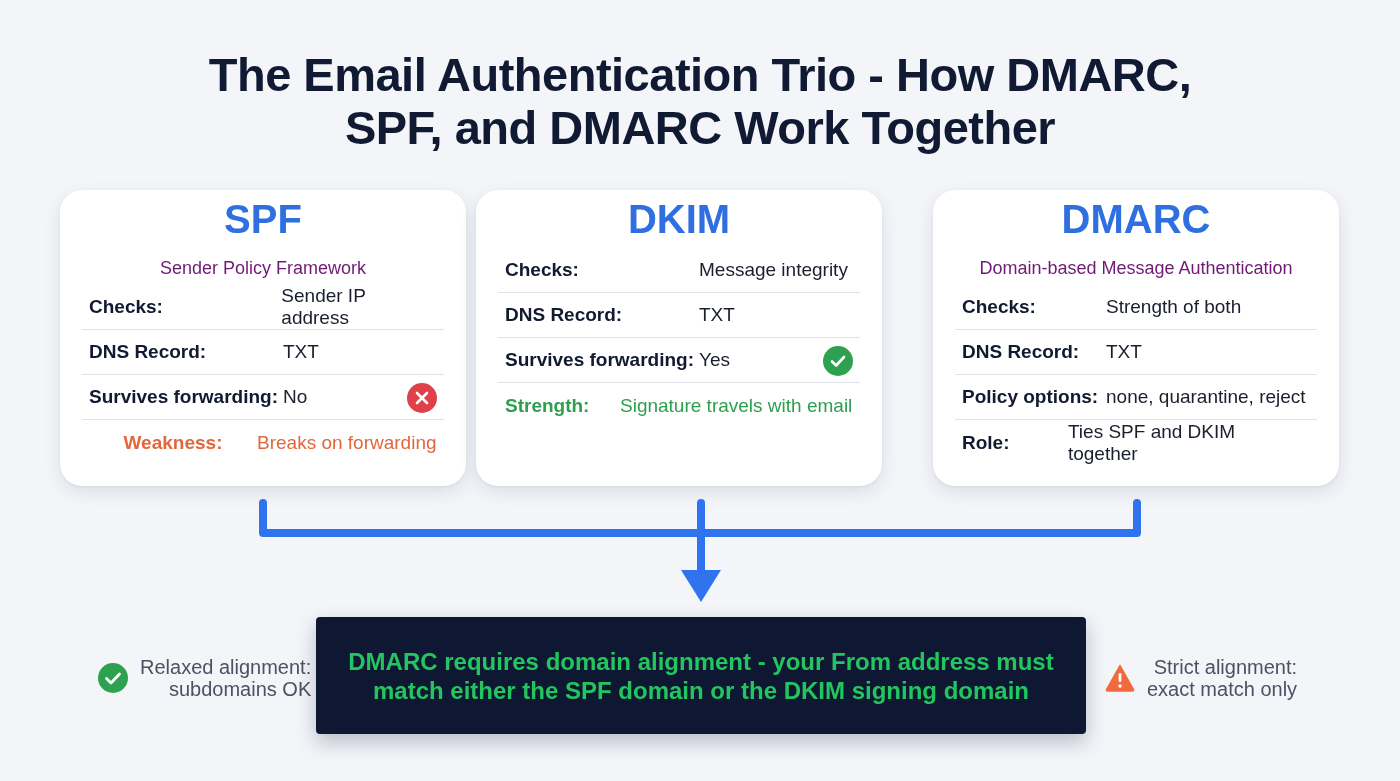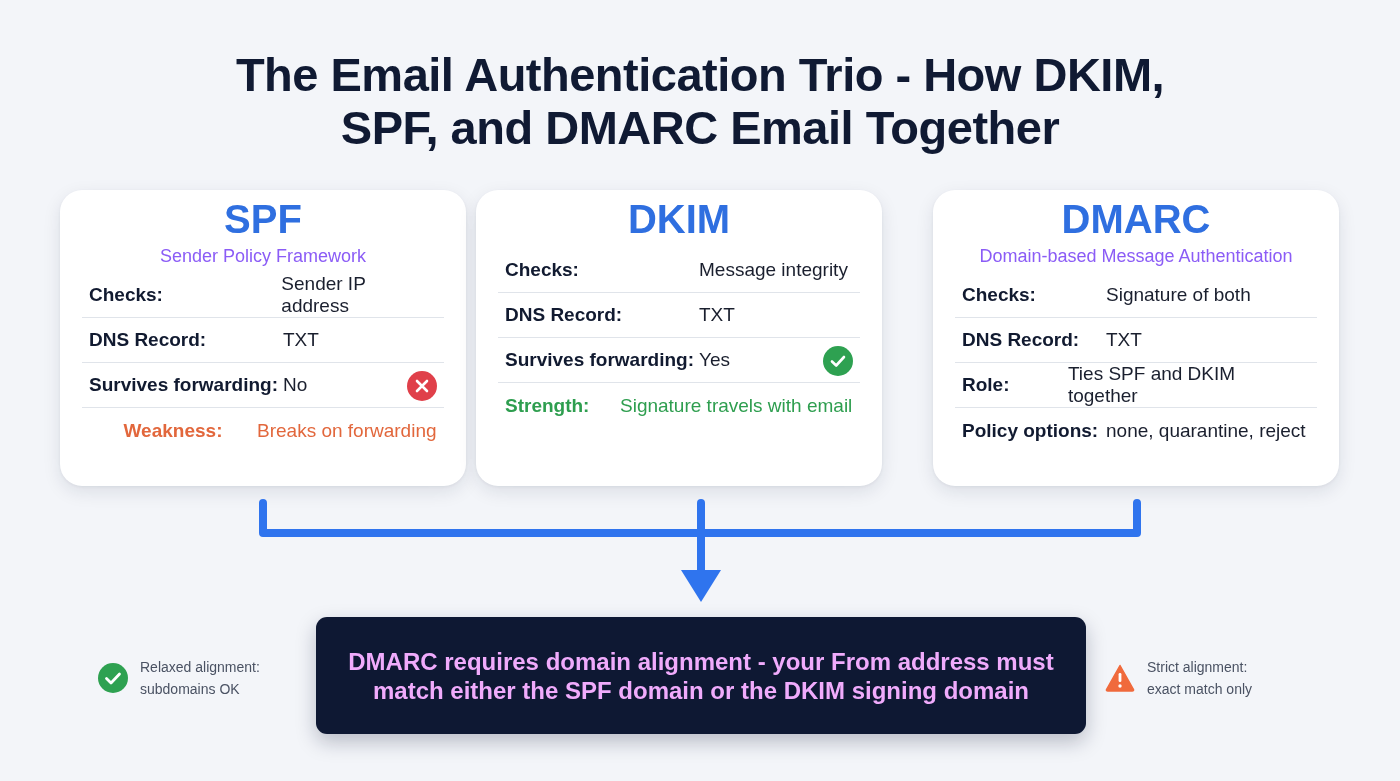--- a/index.html
+++ b/index.html
@@ -19,21 +19,21 @@
       position: absolute; top: 190px; width: 406px; height: 296px;
       background: #ffffff; border-radius: 22px;
       box-shadow: 0 6px 18px rgba(20,30,60,0.10), 0 1px 3px rgba(20,30,60,0.06);
       padding: 0 22px;
     }
     .card-head { text-align: center; padding-top: 6px; }
     .card-acronym {
       font-weight: 700; font-size: 40px; line-height: 46px; color: #2f6fe0;
     }
     .card-sub {
-      font-size: 18px; color: #8b5cf6; margin-top: 3px; line-height: 22px;
+      font-size: 18px; color: #701a75; margin-top: 15px; line-height: 22px;
     }
     .rows { margin-top: 6px; }
     .row {
       display: flex; align-items: center; height: 45px;
       border-bottom: 1.5px solid #e0e4ea; font-size: 19px; padding: 0 7px;
       position: relative;
     }
     .row:last-child { border-bottom: none; }
     .row .lbl { font-weight: 700; color: #111a30; }
     .row .val { color: #1a1f2e; }
@@ -42,38 +42,38 @@
     .status-icon {
       position: absolute; right: 7px; top: 8px;
       width: 30px; height: 30px; border-radius: 50%;
       display: flex; align-items: center; justify-content: center;
     }
     .status-icon.bad { background: #e0404a; }
     .status-icon.good { background: #2ea151; }
     .connector { position: absolute; left: 0; top: 0; }
     .callout {
       position: absolute; left: 316px; top: 617px; width: 770px; height: 117px;
-      background: #0e1833; border-radius: 11px;
+      background: #0e1833; border-radius: 4px;
       box-shadow: 0 8px 20px rgba(10,20,50,0.25);
-      color: #f0abfc; font-weight: 700; font-size: 24px; line-height: 29px;
+      color: #22c55e; font-weight: 700; font-size: 24px; line-height: 29px;
       display: flex; align-items: center; justify-content: center; text-align: center;
       padding: 0 20px;
     }
     .side-note {
       position: absolute; top: 656px; display: flex; align-items: center;
-      font-size: 14px; line-height: 22px; color: #4a5263;
+      font-size: 20px; line-height: 22px; color: #4a5263; text-align: right;
     }
     .side-note .ic { width: 30px; height: 30px; margin-right: 12px; flex: none; }
   </style>
 </head>
 <body>
 
 <div class="title">
-  <div>The Email Authentication Trio - How DKIM,</div>
-  <div>SPF, and DMARC Email Together</div>
+  <div>The Email Authentication Trio - How DMARC,</div>
+  <div>SPF, and DMARC Work Together</div>
 </div>
 
 <div class="card" style="left:60px;">
   <div class="card-head">
     <div class="card-acronym">SPF</div>
     <div class="card-sub">Sender Policy Framework</div>
   </div>
   <div class="rows">
     <div class="row">
       <span class="lbl" style="width:194px">Checks:</span>
@@ -129,33 +129,33 @@
 </div>
 
 <div class="card" style="left:933px;">
   <div class="card-head">
     <div class="card-acronym">DMARC</div>
     <div class="card-sub">Domain-based Message Authentication</div>
   </div>
   <div class="rows">
     <div class="row">
       <span class="lbl" style="width:144px">Checks:</span>
-      <span class="val">Signature of both</span>
+      <span class="val">Strength of both</span>
     </div>
     <div class="row">
       <span class="lbl" style="width:144px">DNS Record:</span>
       <span class="val">TXT</span>
     </div>
     <div class="row">
+      <span class="lbl" style="width:144px">Policy options:</span>
+      <span class="val">none, quarantine, reject</span>
+    </div>
+    <div class="row">
       <span class="lbl" style="width:106px">Role:</span>
       <span class="val">Ties SPF and DKIM together</span>
-    </div>
-    <div class="row">
-      <span class="lbl" style="width:144px">Policy options:</span>
-      <span class="val">none, quarantine, reject</span>
     </div>
   </div>
 </div>
 
 <svg class="connector" width="1400" height="781">
   <g stroke="#2f74ee" stroke-width="8" fill="none" stroke-linecap="round" stroke-linejoin="round">
     <path d="M263 503 L263 533 L1137 533 L1137 503"></path>
     <path d="M701 503 L701 573"></path>
   </g>
   <polygon points="681,570 721,570 701,602" fill="#2f74ee"></polygon>

